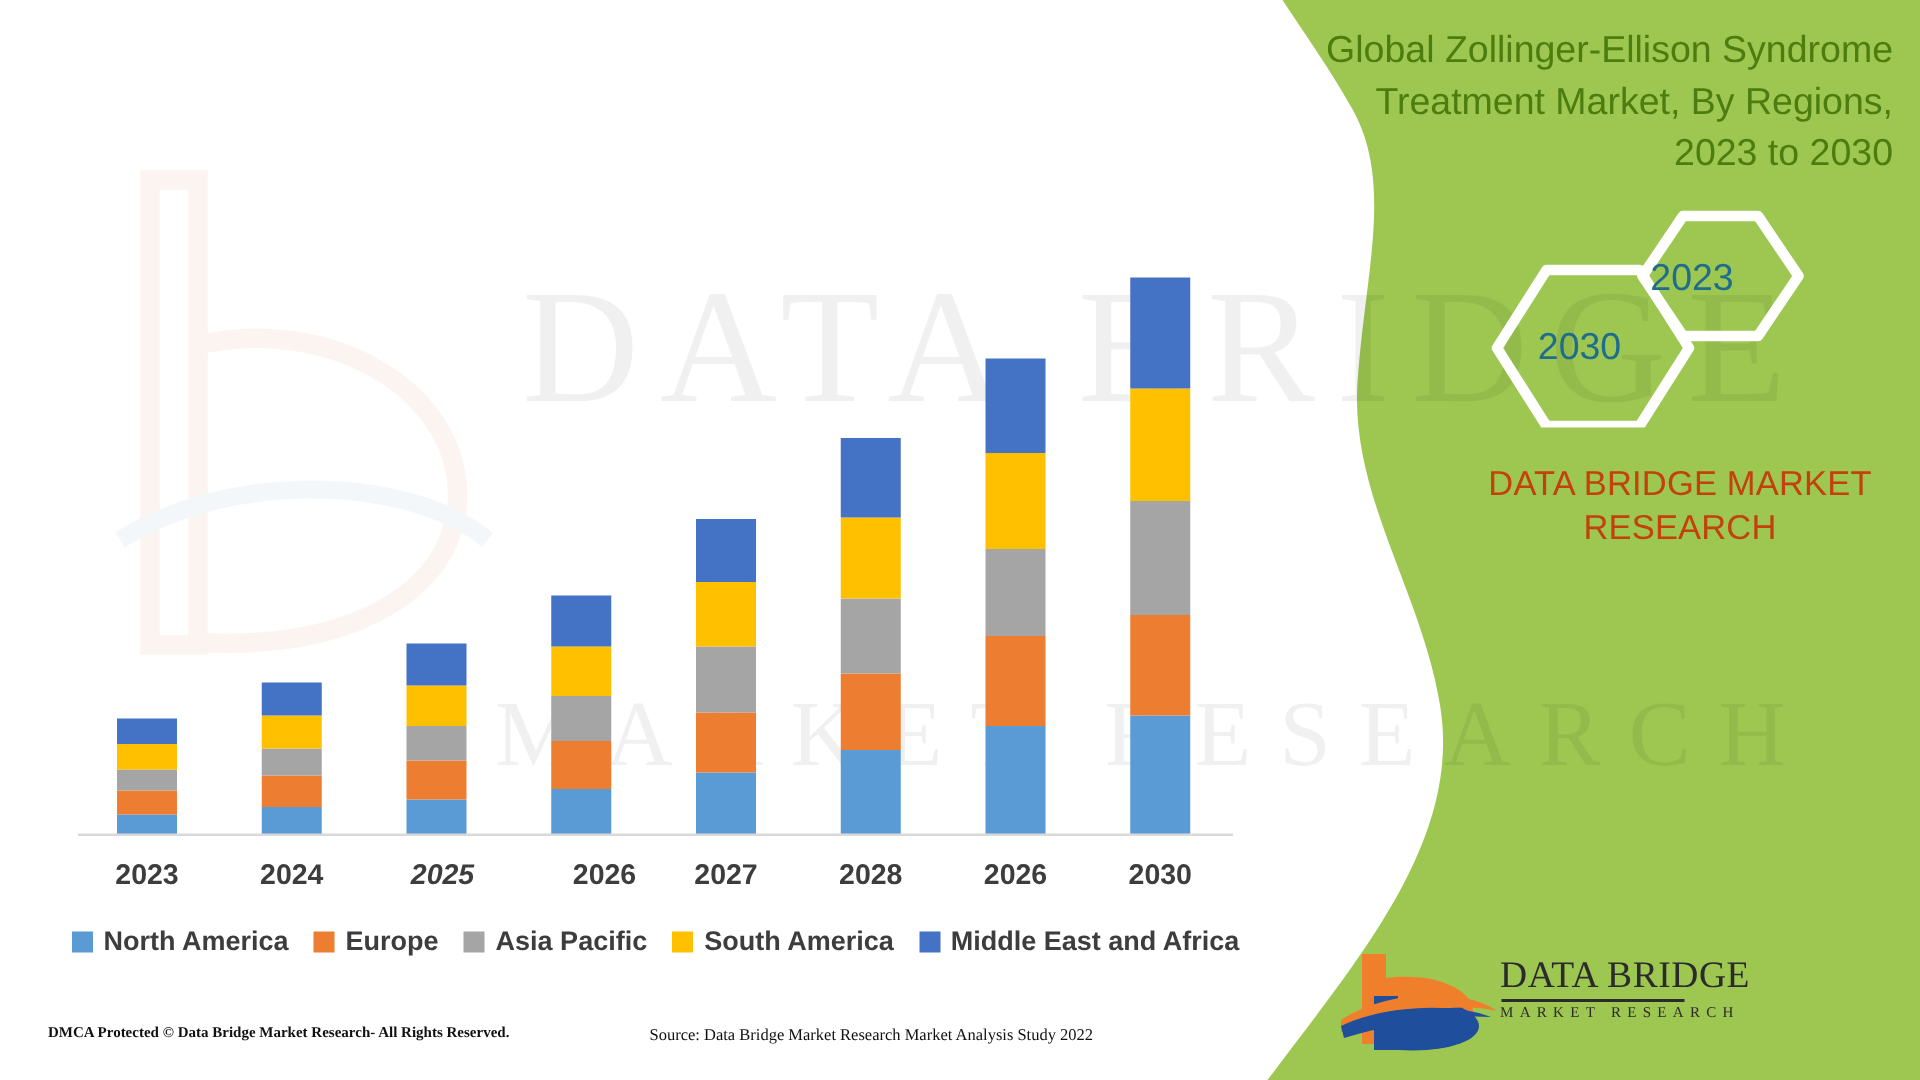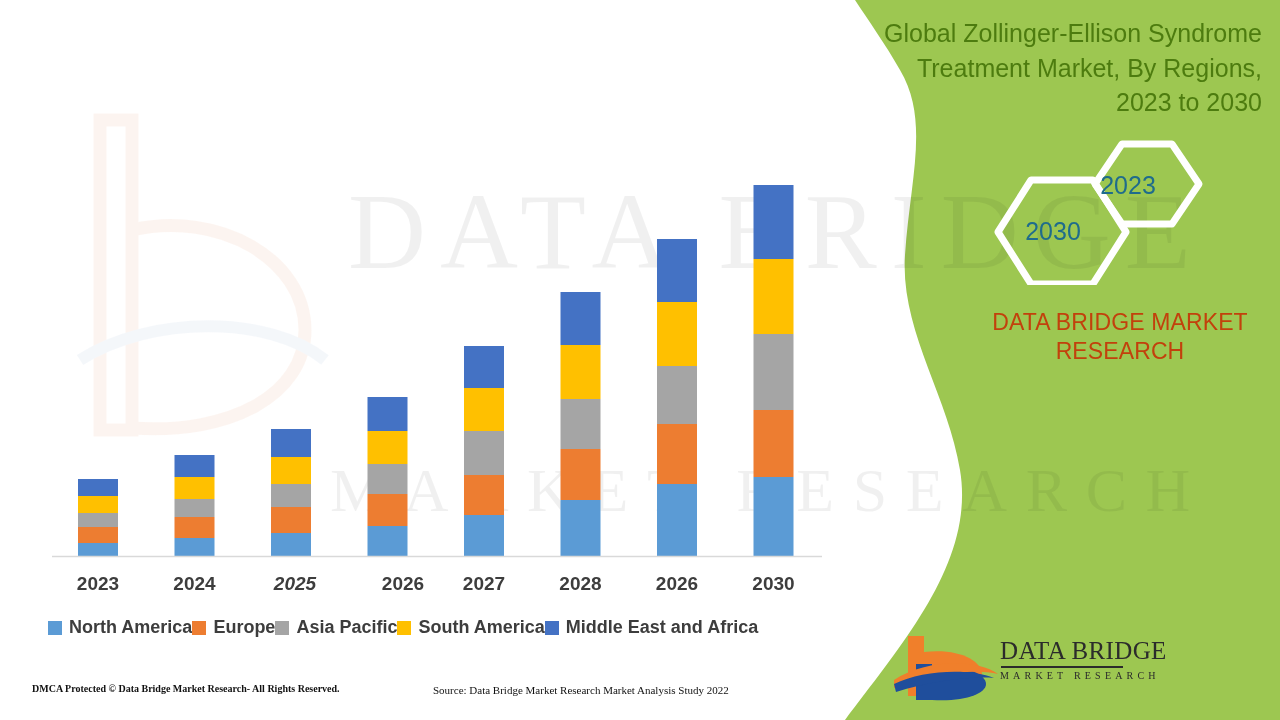--- a/index.html
+++ b/index.html
@@ -58,20 +58,21 @@
     font-size:19px;
     font-weight:bold;
     color:#3d3d3d;
     top:573px;
   }
 
   
   #legend {
     position:absolute; left:48px; top:617px; width:790px;
     display:flex; align-items:center; justify-content:flex-start;
+    gap:17px;
   }
   .legend-item { display:flex; align-items:center; gap:7px; }
   .legend-swatch { width:14px; height:14px; display:block; }
   .legend-label { font-size:18px; font-weight:bold; color:#3d3d3d; white-space:nowrap; }
 
   
   #footer-left {
     position:absolute; left:32px; top:683px;
     font-family:"Liberation Serif", serif;
     font-size:10px; font-weight:bold; color:#111;

